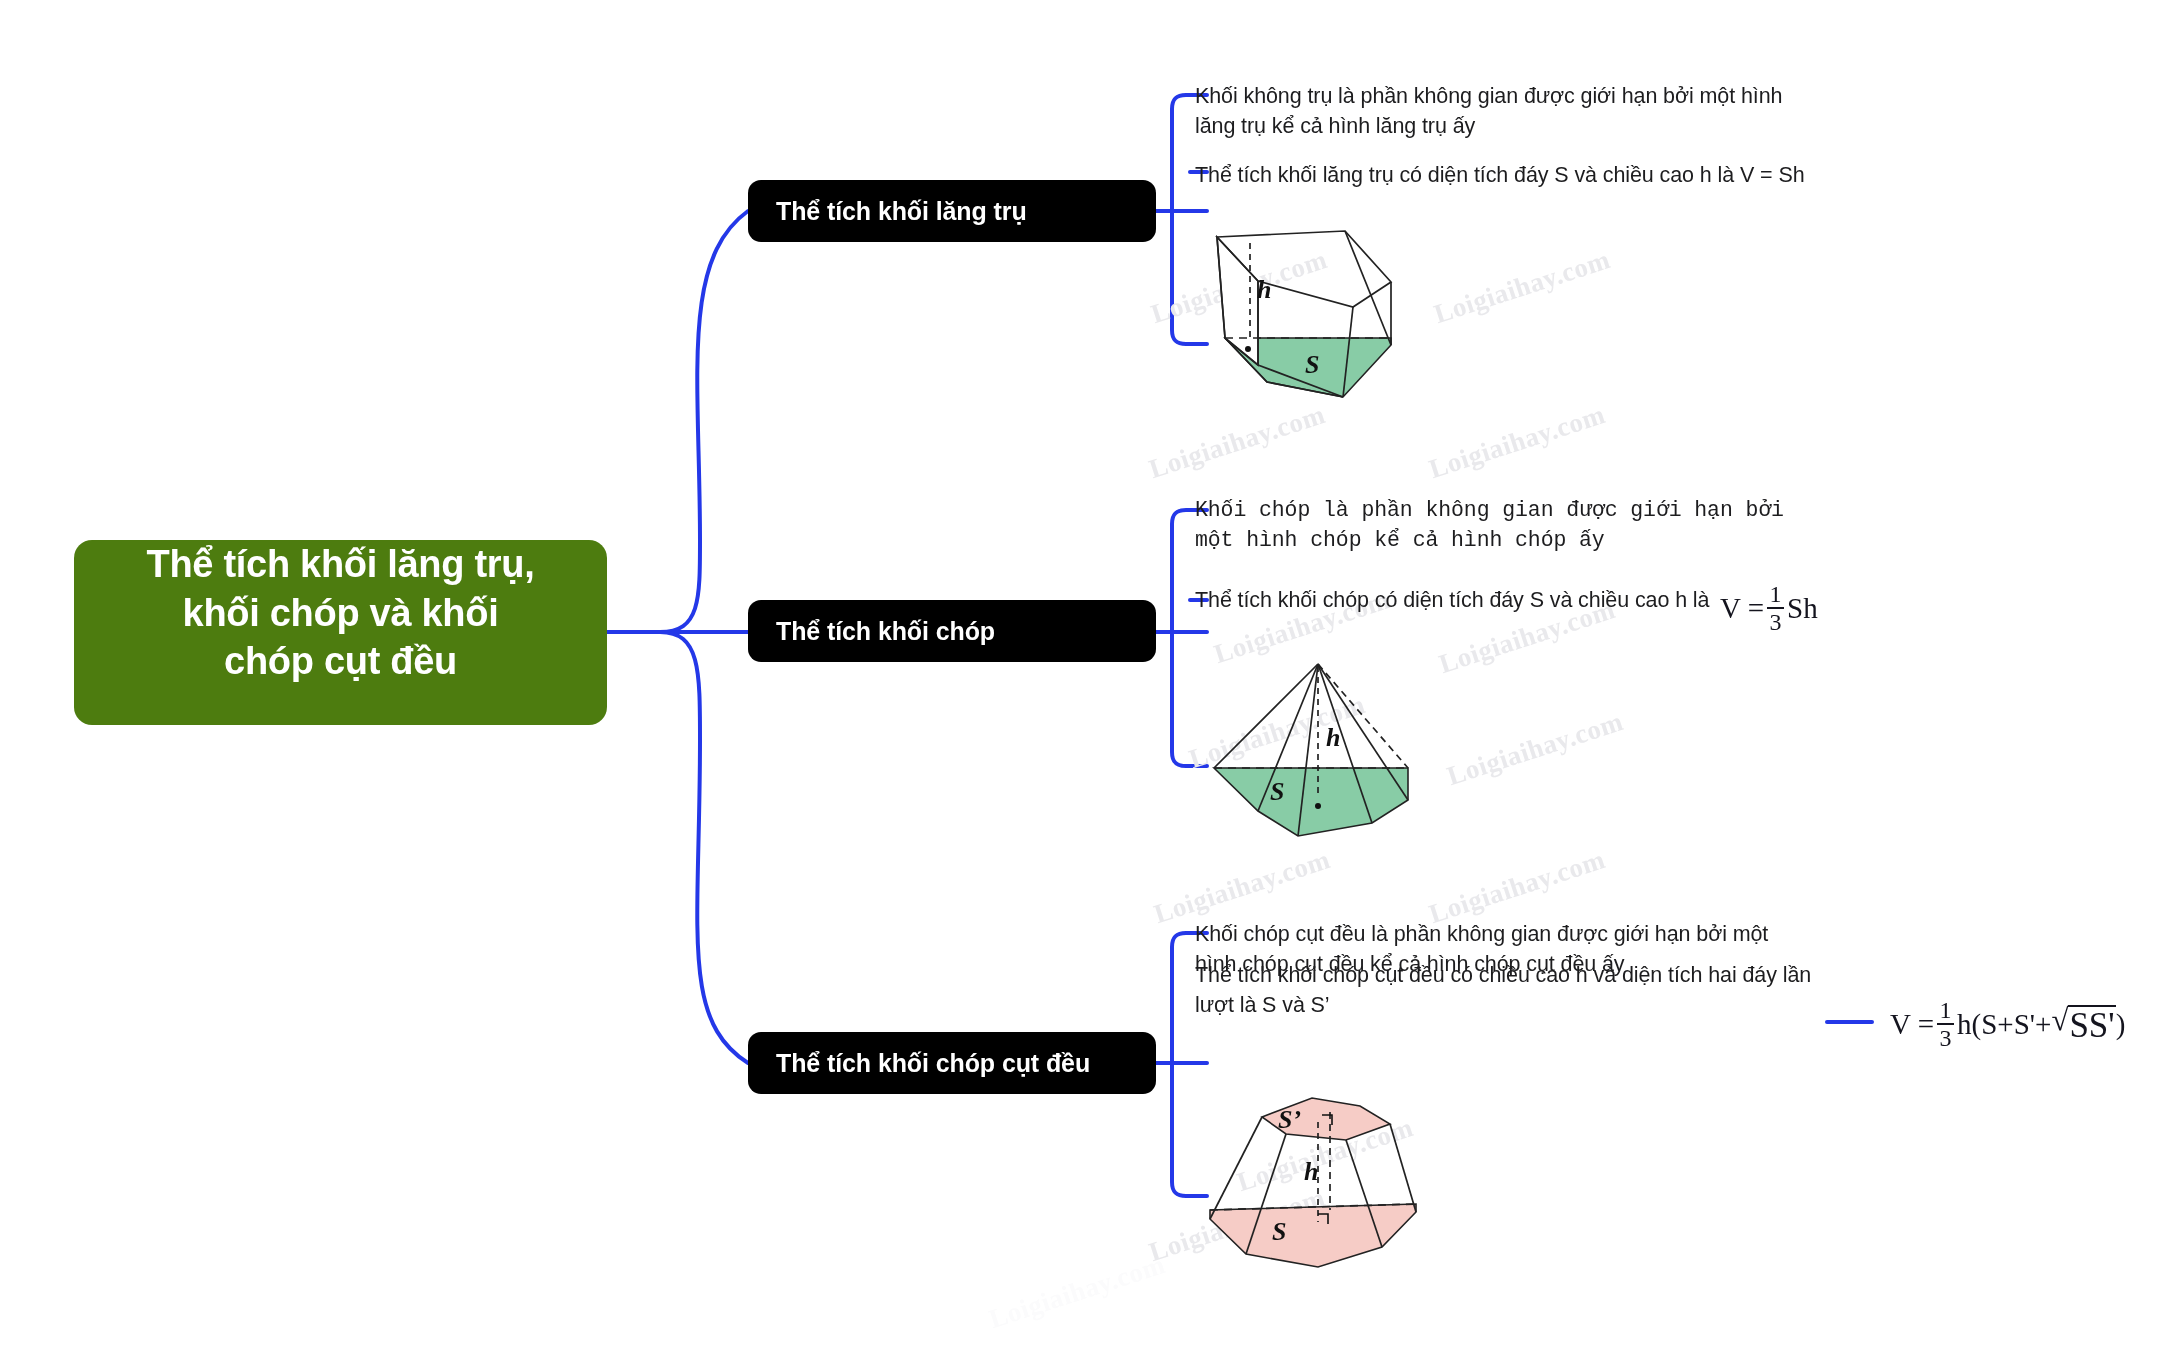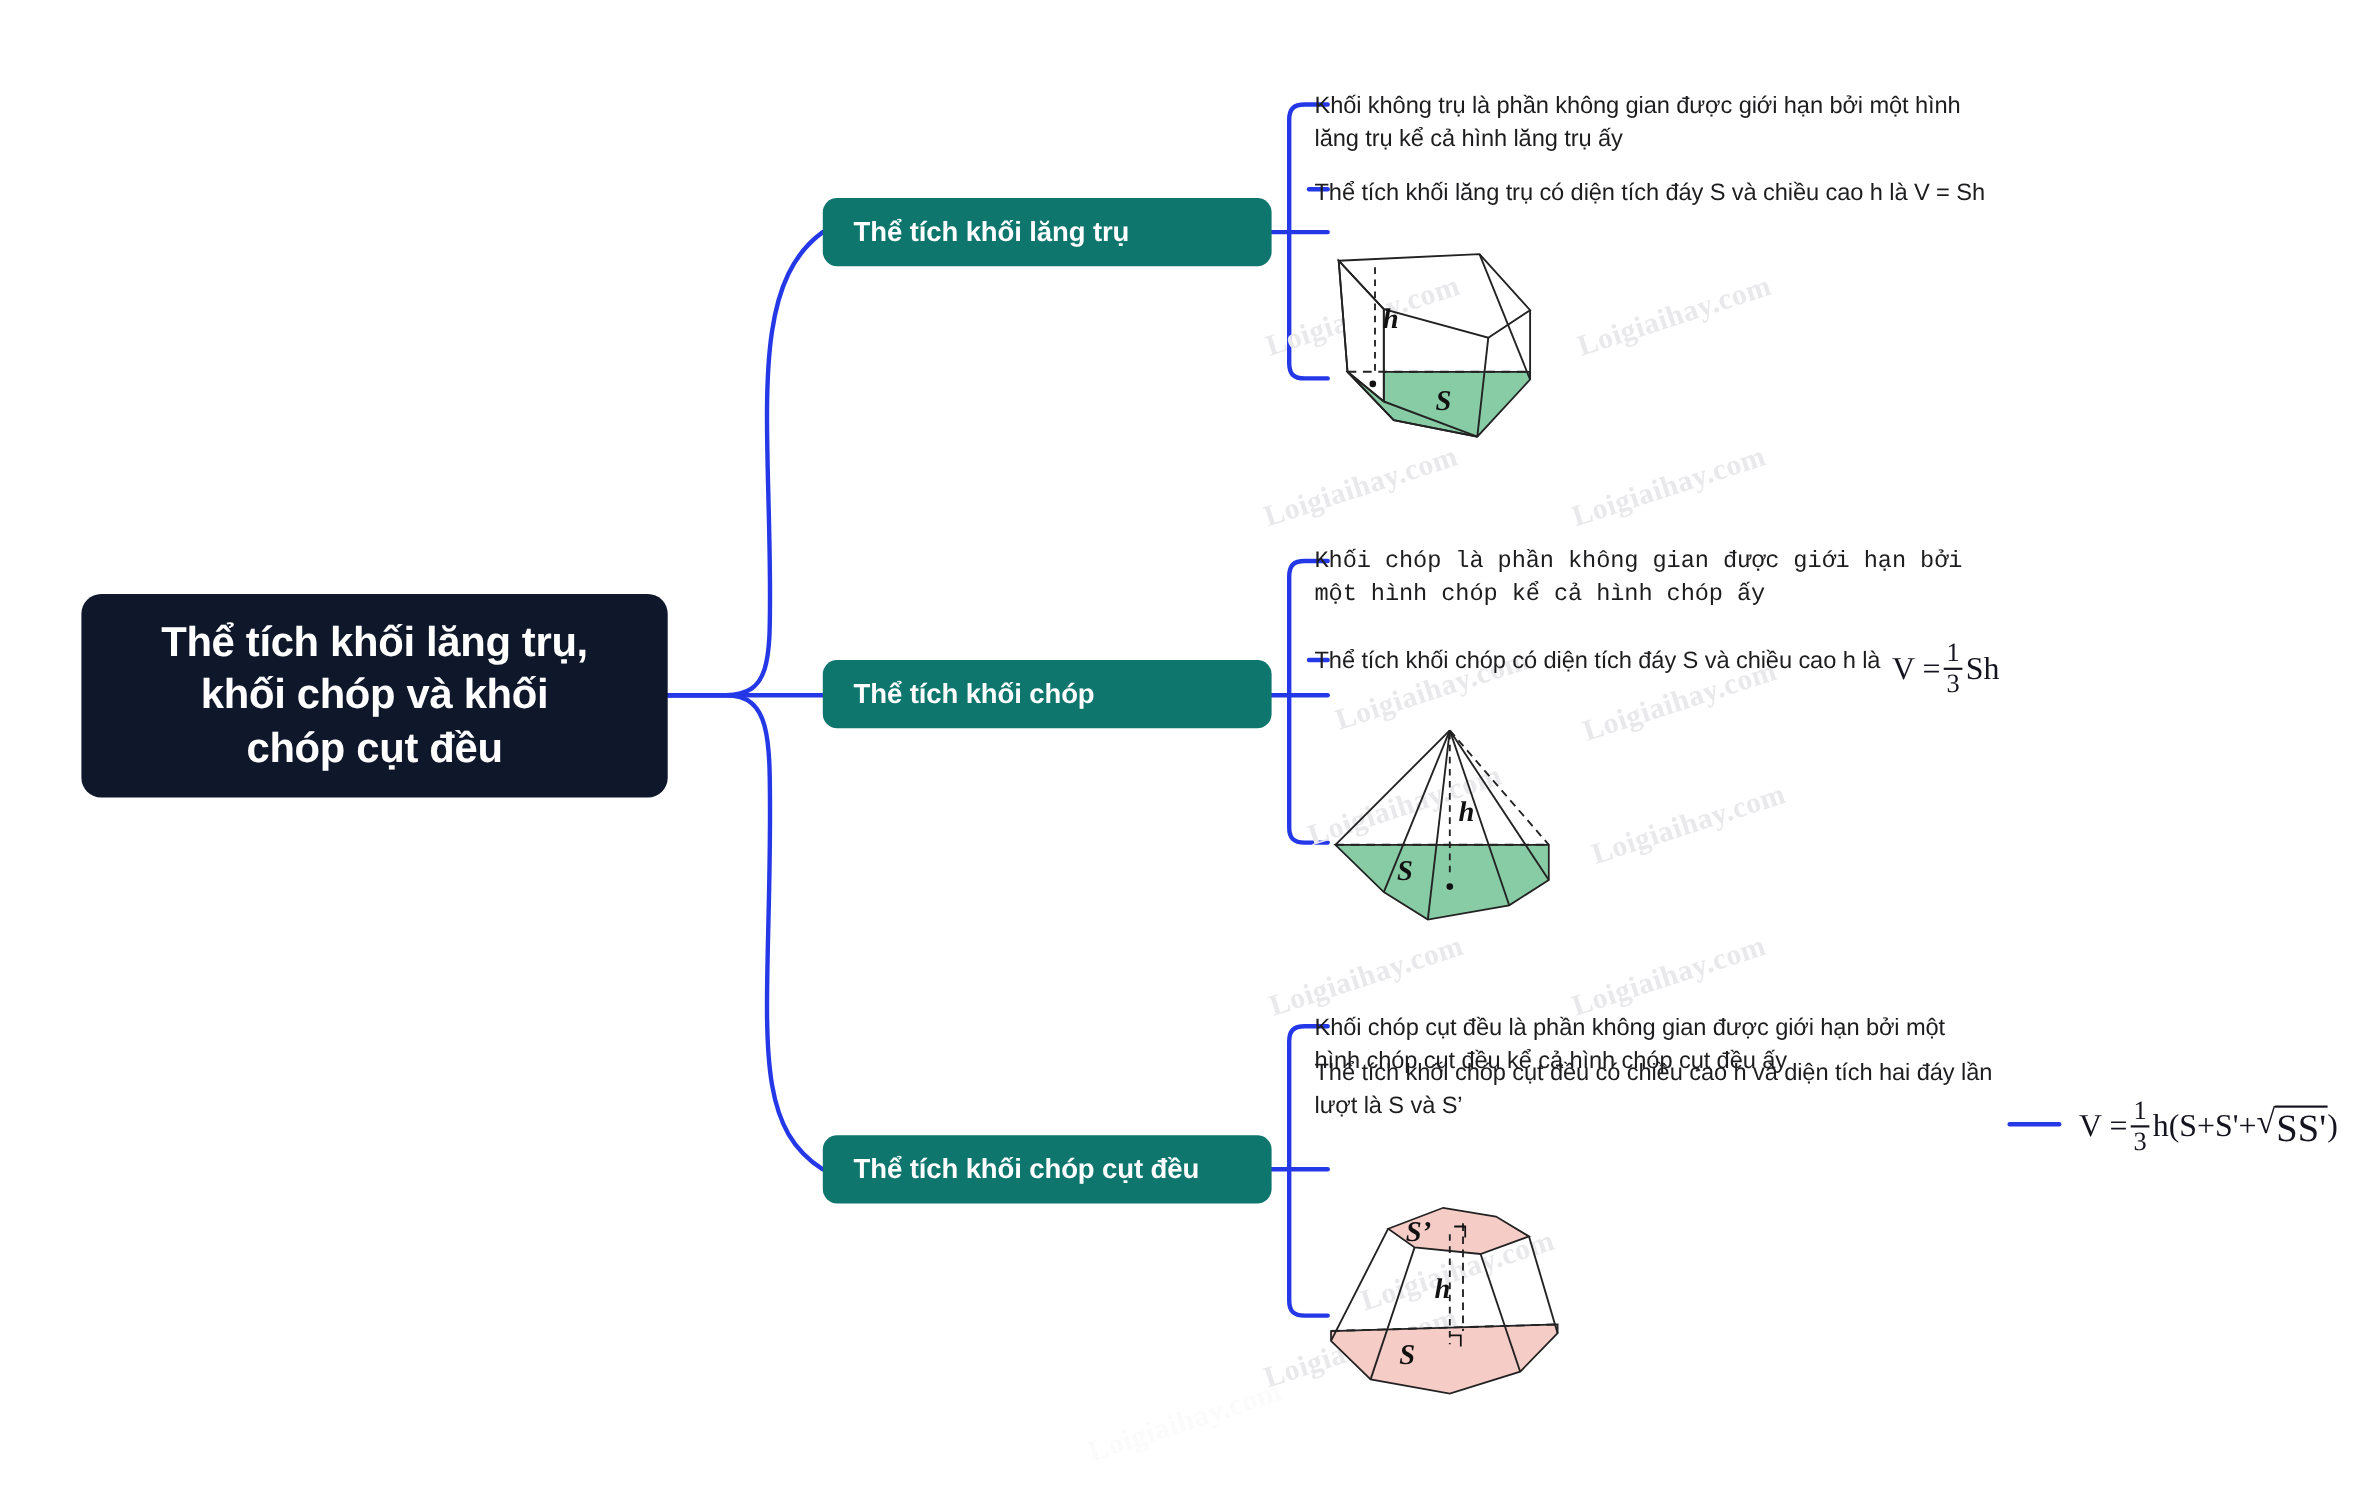--- a/index.html
+++ b/index.html
@@ -44,42 +44,42 @@
     letter-spacing: 0.5px;
   }
 
   
   #root-node {
     position: absolute;
     left: 74px;
     top: 540px;
     width: 533px;
     height: 185px;
-    background: #0f172a;
+    background: #4d7c0f;
     border-radius: 18px;
     display: flex;
-    align-items: center;
+    align-items: flex-start;
     justify-content: center;
     z-index: 4;
   }
   #root-label {
     color: #ffffff;
     font-size: 38px;
     font-weight: 700;
     line-height: 1.28;
     text-align: center;
     letter-spacing: -0.3px;
     padding: 0 18px;
   }
 
   
   .topic-node {
     position: absolute;
     height: 62px;
-    background: #0f766e;
+    background: #000000;
     border-radius: 13px;
     display: flex;
     align-items: center;
     padding-left: 28px;
     padding-right: 28px;
     z-index: 4;
   }
   .topic-label {
     color: #ffffff;
     font-size: 25px;

